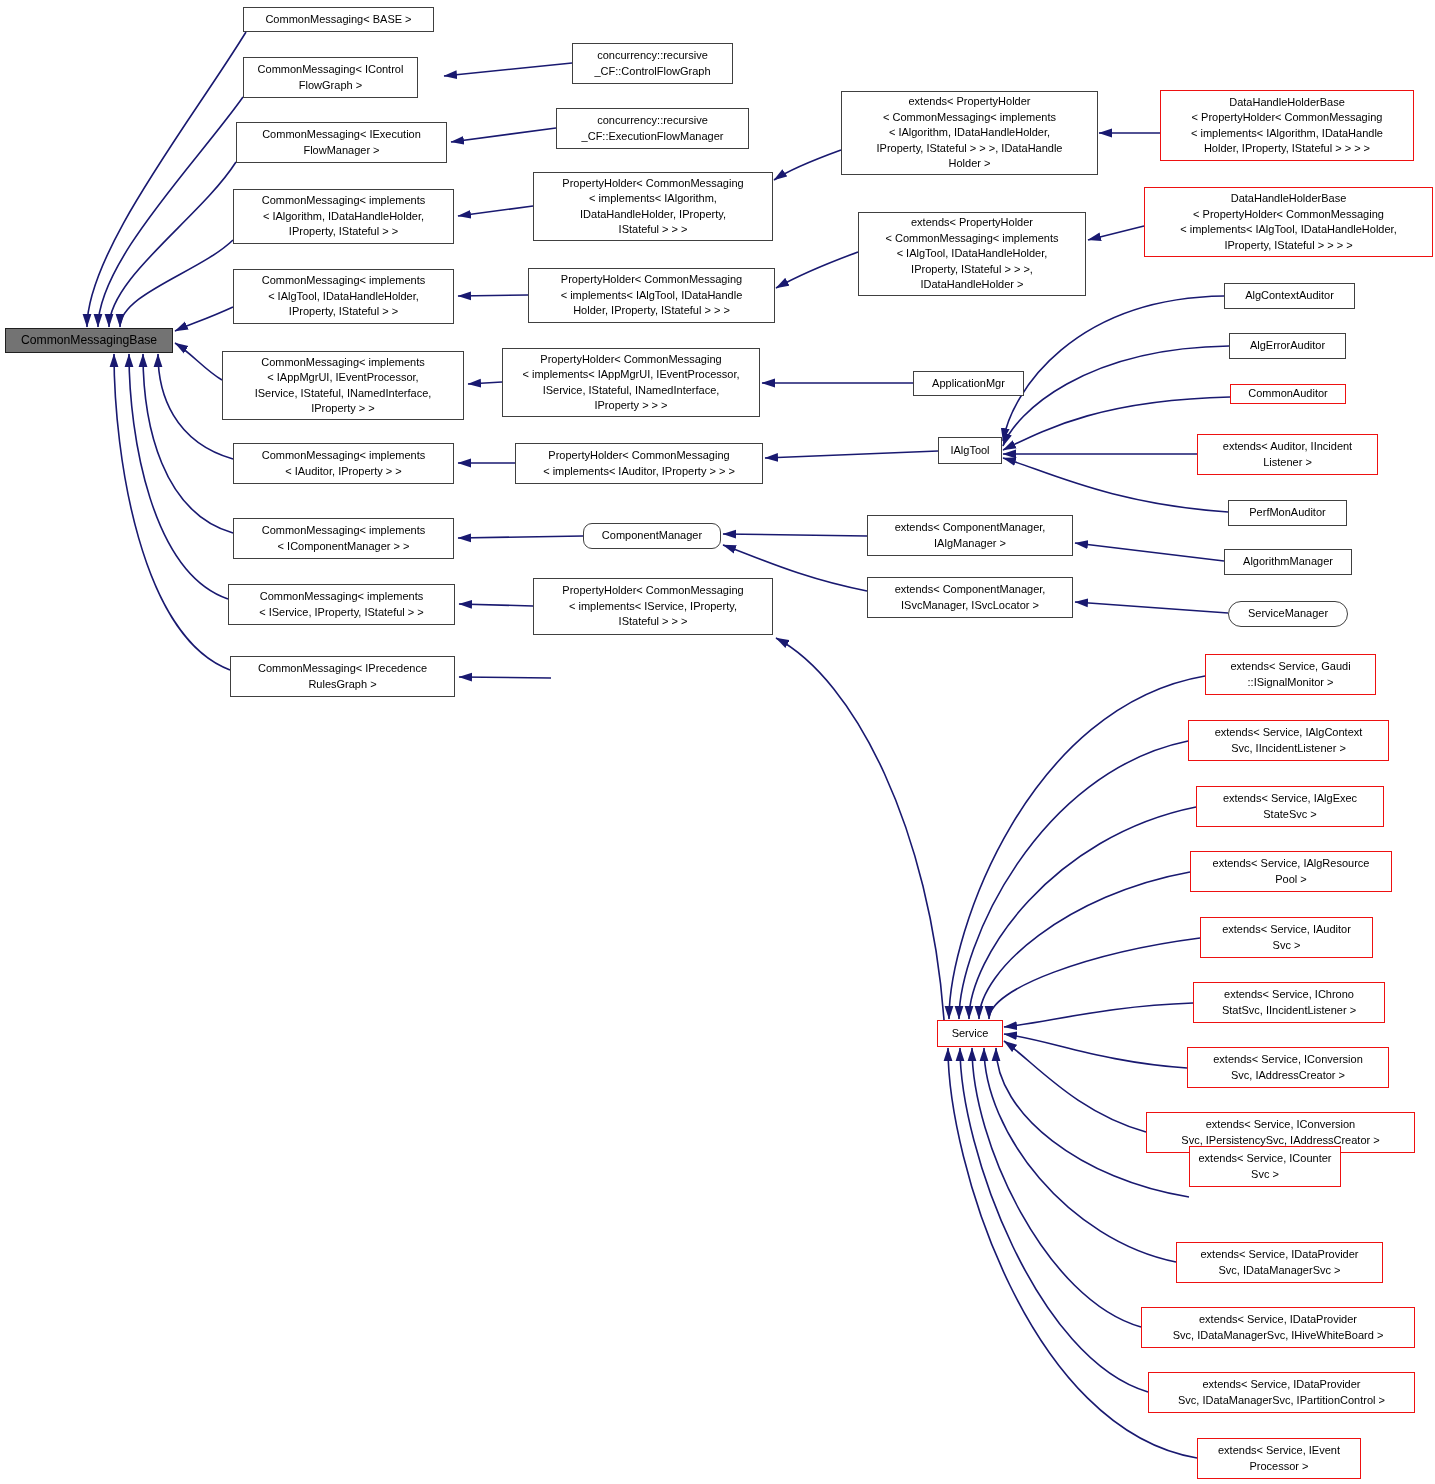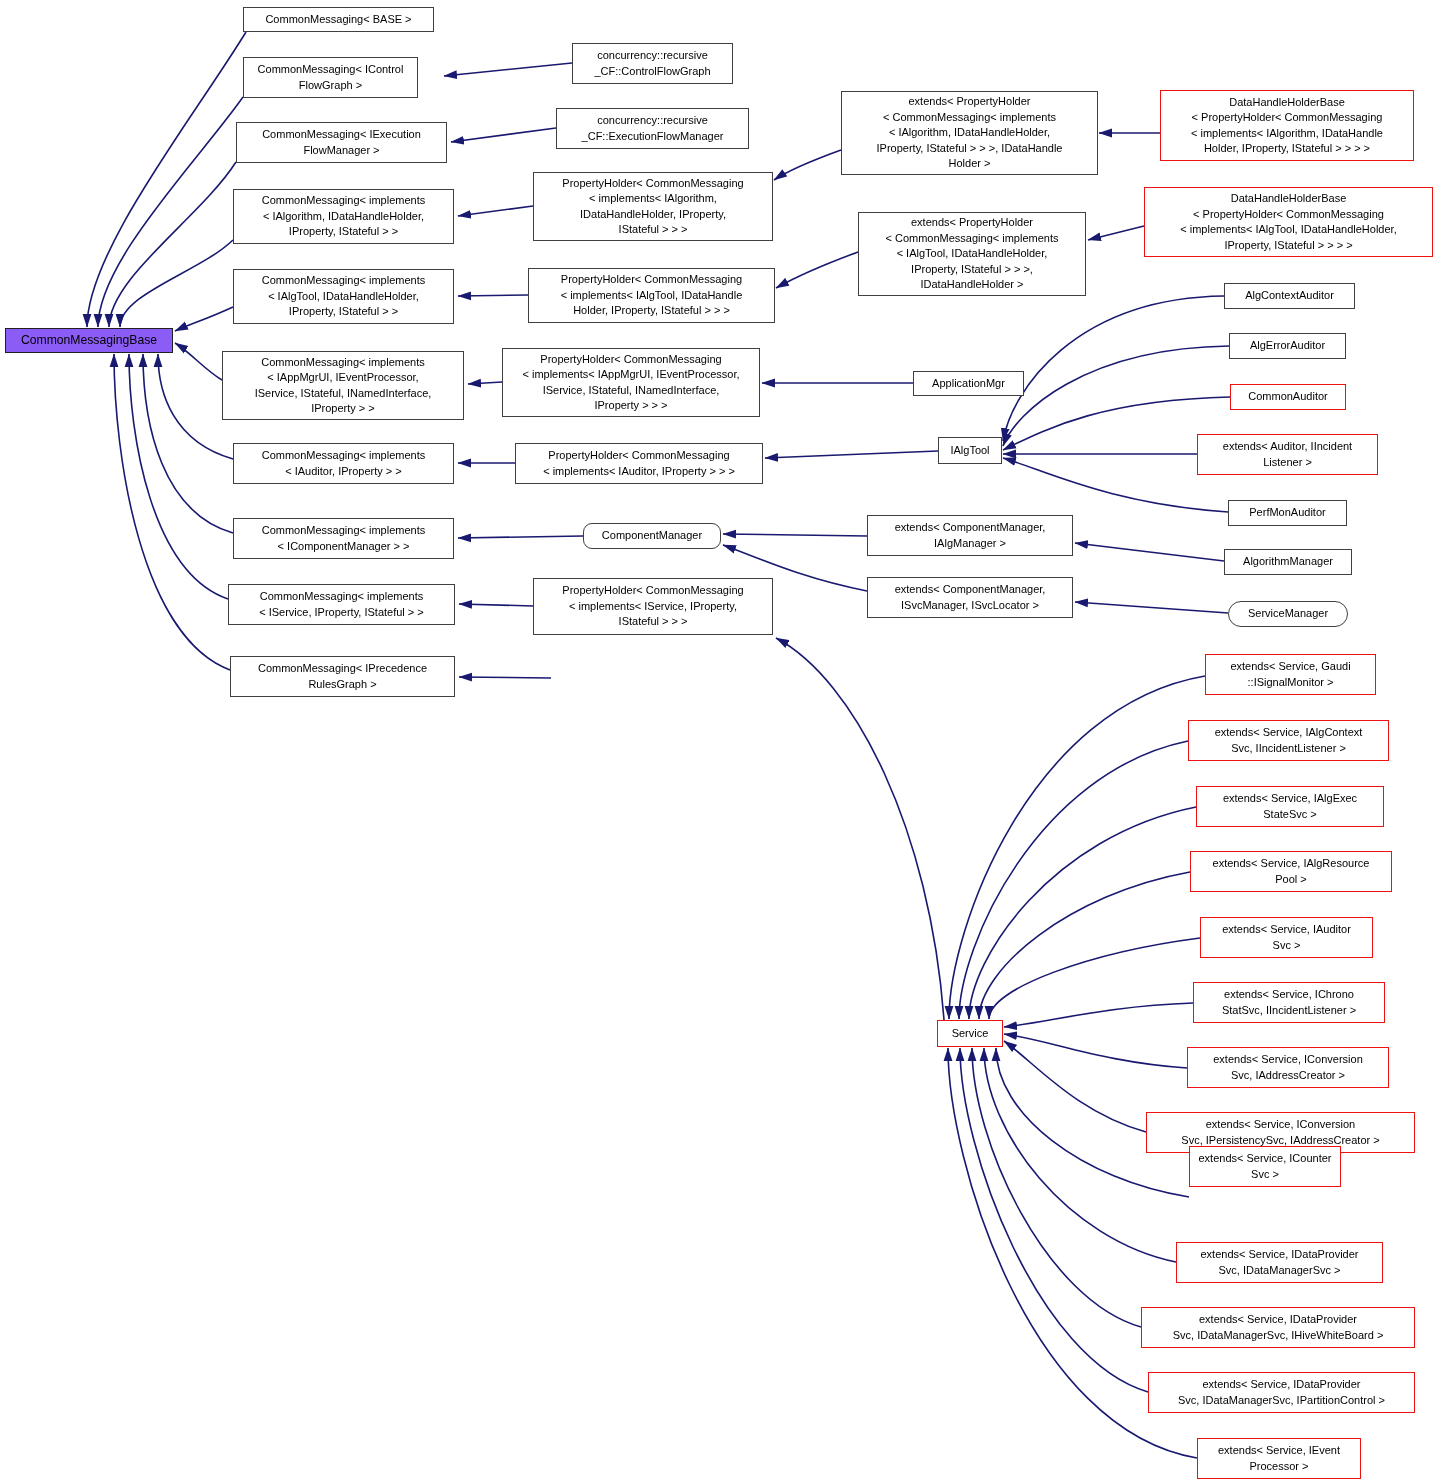--- a/index.html
+++ b/index.html
@@ -71,21 +71,21 @@
       <path d="M1200,938 C1092,952 989,988 989,1019" class="edge" stroke="#191970" marker-end="url(#arrow)"></path>
       <path d="M1193,1003 C1105,1006 1050,1022 1004,1027" class="edge" stroke="#191970" marker-end="url(#arrow)"></path>
       <path d="M1187,1068 C1100,1062 1050,1040 1004,1034" class="edge" stroke="#191970" marker-end="url(#arrow)"></path>
       <path d="M1146,1132 C1075,1112 1034,1062 1004,1041" class="edge" stroke="#191970" marker-end="url(#arrow)"></path>
       <path d="M1189,1197 C1082,1180 996,1114 996,1048" class="edge" stroke="#191970" marker-end="url(#arrow)"></path>
       <path d="M1176,1262 C1068,1240 984,1132 984,1048" class="edge" stroke="#191970" marker-end="url(#arrow)"></path>
       <path d="M1141,1327 C1046,1300 972,1142 972,1048" class="edge" stroke="#191970" marker-end="url(#arrow)"></path>
       <path d="M1148,1392 C1038,1360 960,1150 960,1048" class="edge" stroke="#191970" marker-end="url(#arrow)"></path>
       <path d="M1197,1458 C1030,1430 948,1162 948,1048" class="edge" stroke="#191970" marker-end="url(#arrow)"></path>
     </svg>
-<div class="node focus" style="left: 5px; top: 328px; width: 168px; height: 25px; background: #8b5cf6; border-color: rgb(32, 32, 32);">CommonMessagingBase</div>
+<div class="node focus" style="left: 5px; top: 328px; width: 168px; height: 25px; background: #737373; border-color: rgb(32, 32, 32);">CommonMessagingBase</div>
     <div class="node" style="left: 243px; top: 7px; width: 191px; height: 25px;">CommonMessaging&lt; BASE &gt;</div>
     <div class="node" style="left: 243px; top: 57px; width: 175px; height: 41px;">CommonMessaging&lt; IControl
 FlowGraph &gt;</div>
     <div class="node" style="left: 236px; top: 122px; width: 211px; height: 41px;">CommonMessaging&lt; IExecution
 FlowManager &gt;</div>
     <div class="node" style="left: 233px; top: 189px; width: 221px; height: 55px;">CommonMessaging&lt; implements
 &lt; IAlgorithm, IDataHandleHolder,
 IProperty, IStateful &gt; &gt;</div>
     <div class="node" style="left: 233px; top: 269px; width: 221px; height: 55px;">CommonMessaging&lt; implements
 &lt; IAlgTool, IDataHandleHolder,
@@ -143,21 +143,21 @@
     <div class="node red" style="left: 1160px; top: 90px; width: 254px; height: 71px; border-color: rgb(238, 17, 17);">DataHandleHolderBase
 &lt; PropertyHolder&lt; CommonMessaging
 &lt; implements&lt; IAlgorithm, IDataHandle
 Holder, IProperty, IStateful &gt; &gt; &gt; &gt;</div>
     <div class="node red" style="left: 1144px; top: 187px; width: 289px; height: 70px; border-color: rgb(238, 17, 17);">DataHandleHolderBase
 &lt; PropertyHolder&lt; CommonMessaging
 &lt; implements&lt; IAlgTool, IDataHandleHolder,
 IProperty, IStateful &gt; &gt; &gt; &gt;</div>
     <div class="node" style="left: 1224px; top: 283px; width: 131px; height: 26px;">AlgContextAuditor</div>
     <div class="node" style="left: 1229px; top: 333px; width: 117px; height: 26px;">AlgErrorAuditor</div>
-    <div class="node red" style="left: 1230px; top: 384px; width: 116px; height: 26px; border-color: rgb(238, 17, 17);">CommonAuditor</div>
+    <div class="node red" style="left: 1230px; top: 384px; width: 116px; height: 20px; border-color: rgb(238, 17, 17);">CommonAuditor</div>
     <div class="node red" style="left: 1197px; top: 434px; width: 181px; height: 41px; border-color: rgb(238, 17, 17);">extends&lt; Auditor, IIncident
 Listener &gt;</div>
     <div class="node" style="left: 1228px; top: 500px; width: 119px; height: 26px; text-align: center;">PerfMonAuditor</div>
     <div class="node" style="left: 1224px; top: 549px; width: 128px; height: 26px;">AlgorithmManager</div>
     <div class="node" style="left: 1228px; top: 601px; width: 120px; height: 26px; border-radius: 13px;">ServiceManager</div>
     <div class="node red" style="left: 1205px; top: 654px; width: 171px; height: 41px; border-color: rgb(238, 17, 17);">extends&lt; Service, Gaudi
 ::ISignalMonitor &gt;</div>
     <div class="node red" style="left: 1188px; top: 720px; width: 201px; height: 41px; border-color: rgb(238, 17, 17);">extends&lt; Service, IAlgContext
 Svc, IIncidentListener &gt;</div>
     <div class="node red" style="left: 1196px; top: 786px; width: 188px; height: 41px; border-color: rgb(238, 17, 17);">extends&lt; Service, IAlgExec

